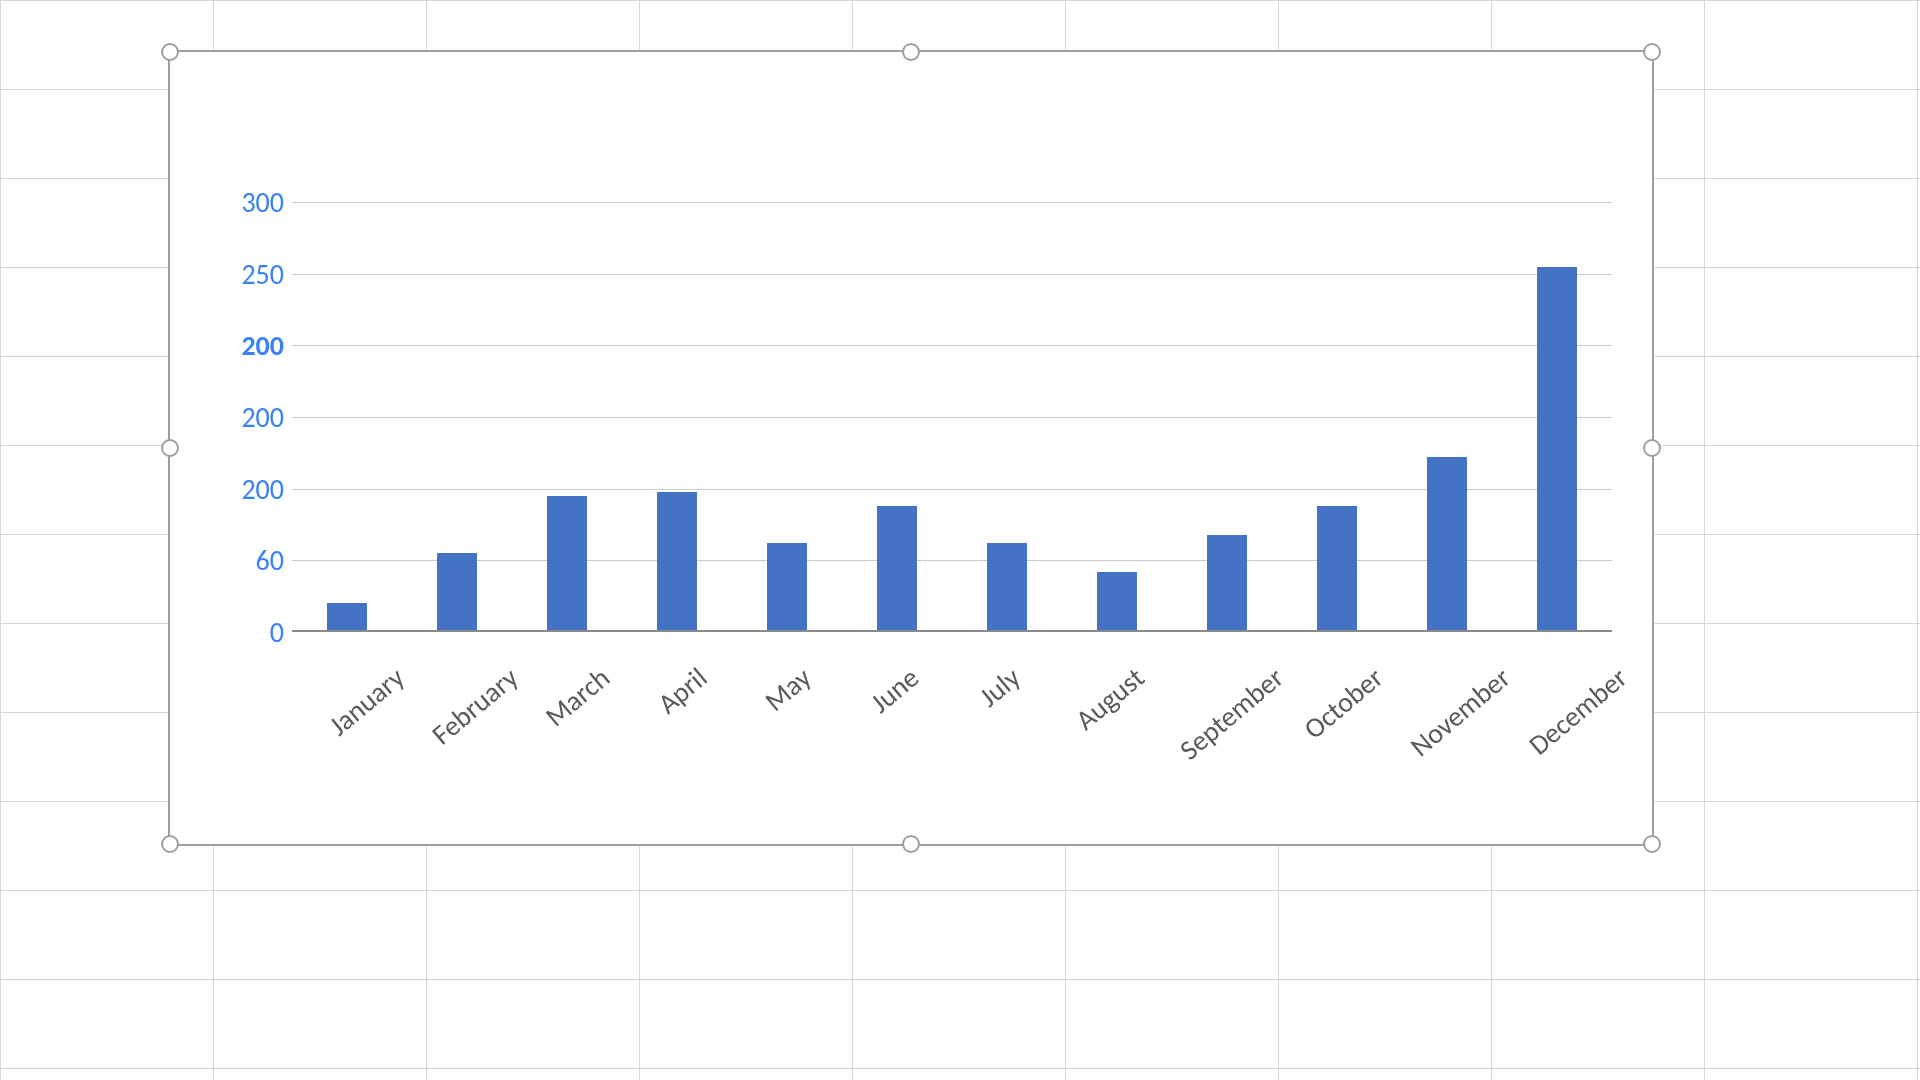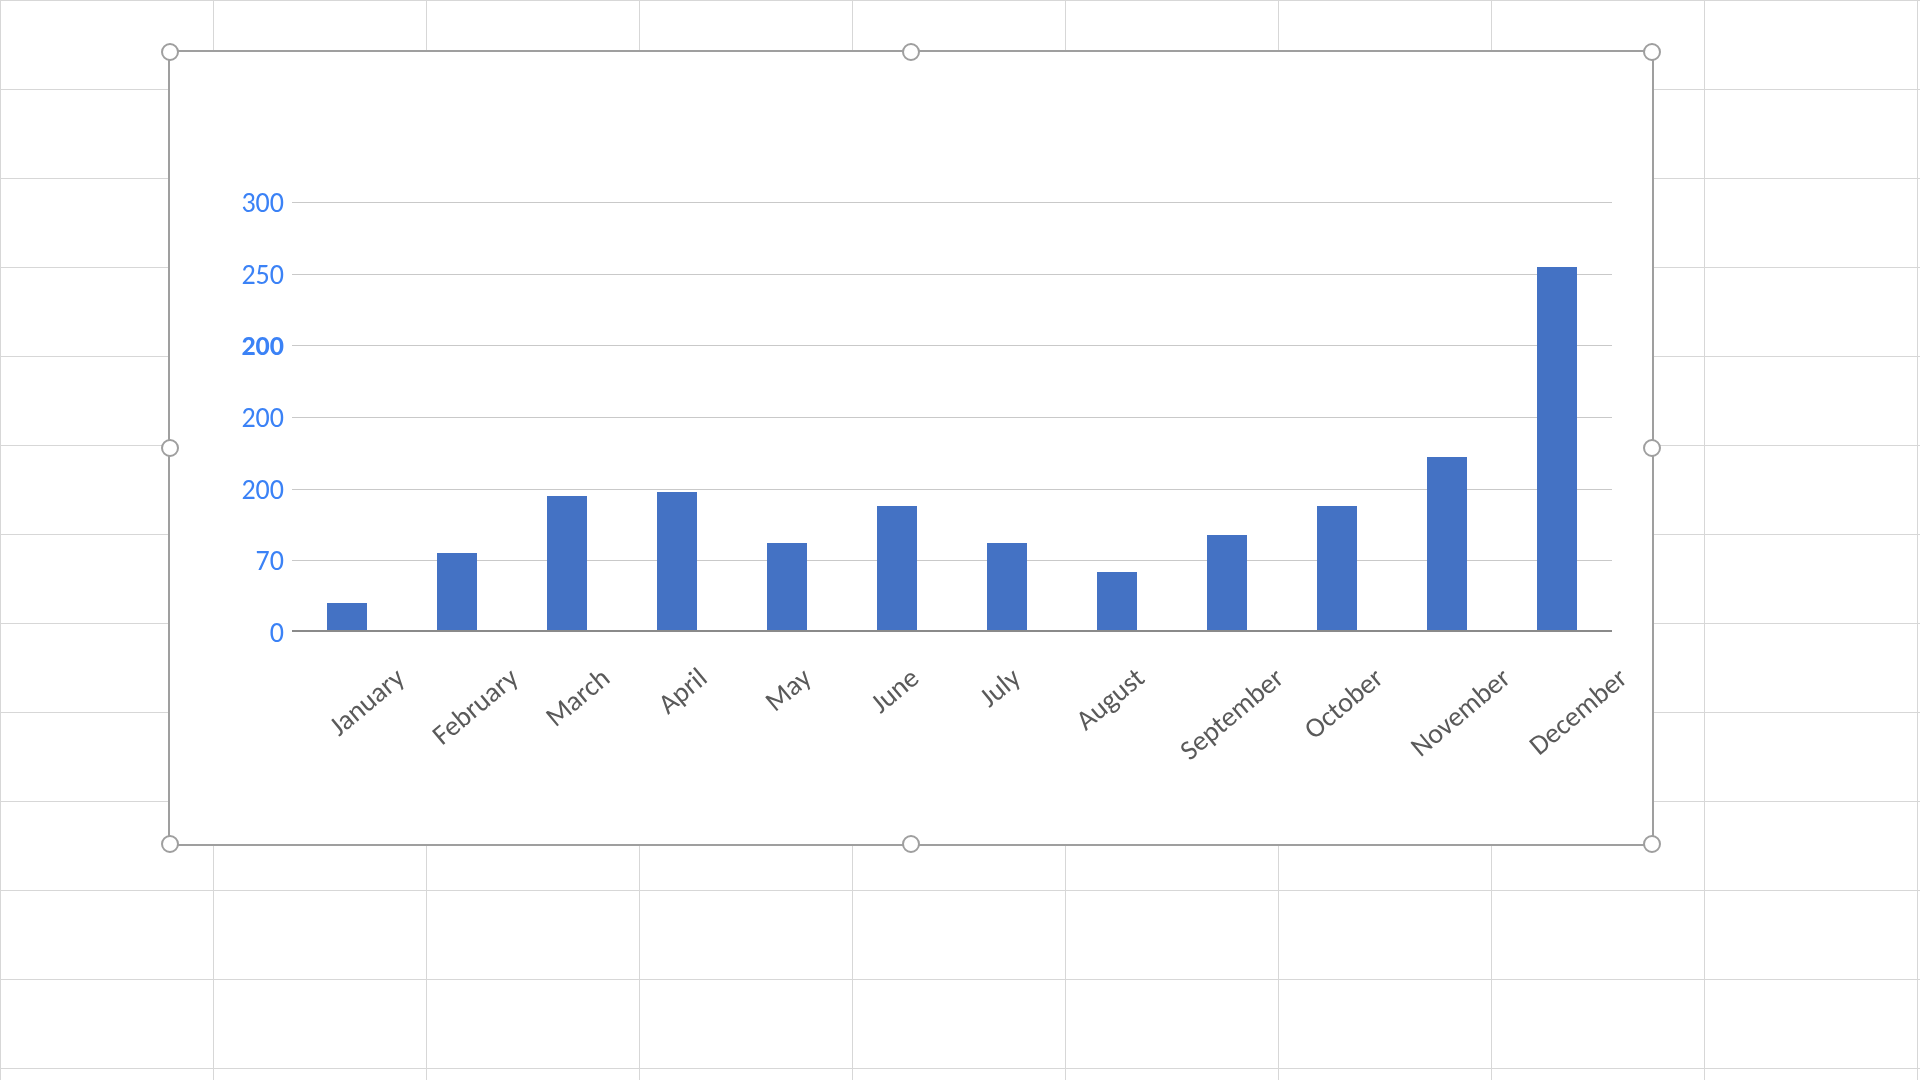--- a/index.html
+++ b/index.html
@@ -73,21 +73,21 @@
   <div class="sel-handle ml"></div>
   <div class="sel-handle mr"></div>
   <div class="sel-handle bl"></div>
   <div class="sel-handle bm"></div>
   <div class="sel-handle br"></div>
 
 
   <div class="plot">
     <div class="y-axis" id="y-axis">
         <div class="y-tick" style="top: 100%;">0</div>
-        <div class="y-tick" style="top: 83.3333%;">70</div>
+        <div class="y-tick" style="top: 83.3333%;">60</div>
         <div class="y-tick" style="top: 66.6667%;">200</div>
         <div class="y-tick" style="top: 50%;">200</div>
         <div class="y-tick" style="top: 33.3333%; font-weight: bold;">200</div>
         <div class="y-tick" style="top: 16.6667%; text-align: right;">250</div>
         <div class="y-tick" style="top: 0%;">300</div>
       </div>
     <div id="gridlines">
         <div class="grid-line" style="top: 83.3333%;"></div>
         <div class="grid-line" style="top: 66.6667%;"></div>
         <div class="grid-line" style="top: 50%;"></div>

